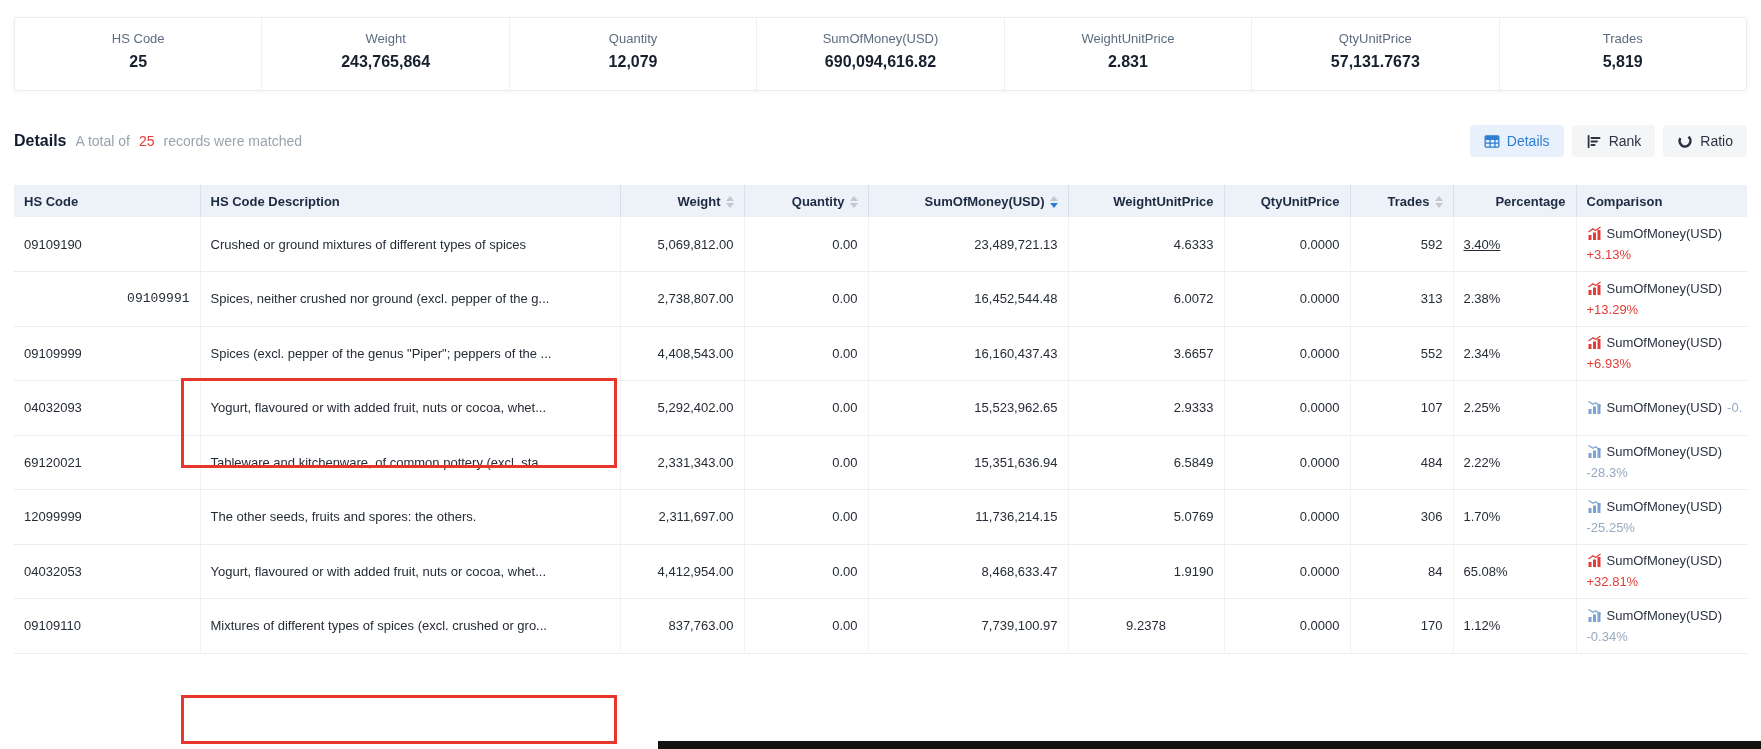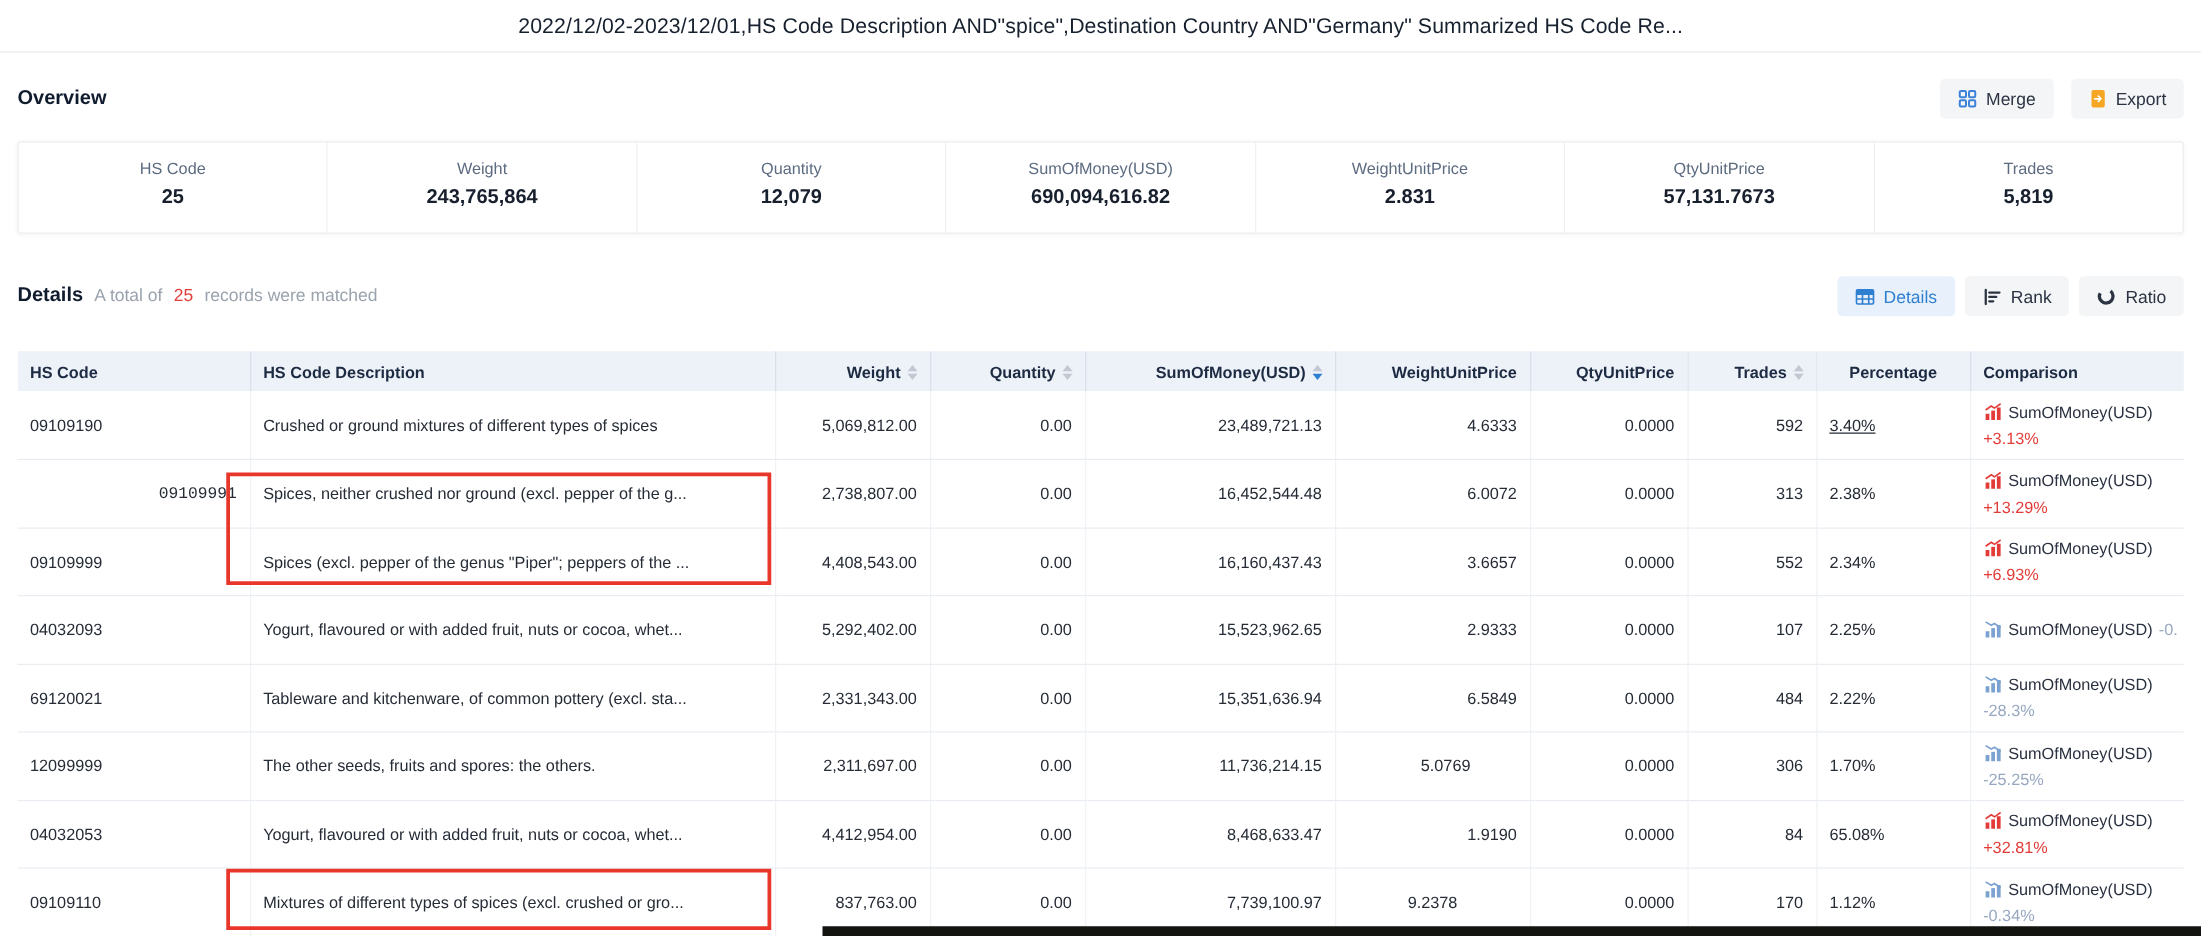--- a/index.html
+++ b/index.html
@@ -57,49 +57,21 @@
   .anno { position:absolute; border:3px solid #e8372a; pointer-events:none; }
   .anno-a { left:181px; top:378px; width:436px; height:90px; }
   .anno-b { left:181px; top:695px; width:436px; height:49px; }
   .bottom-bar { position:absolute; left:658px; top:741px; width:1103px; height:8px; background:#131310; }
 </style>
 </head>
 <body>
 
 <div class="page">
 
-  <header class="titlebar">
-    <div class="title">2022/12/02-2023/12/01,HS Code Description AND"spice",Destination Country AND"Germany" Summarized HS Code Re...</div>
-  </header>
-
-  <div class="section-head">
-    <h2 class="hd">Overview</h2>
-    <div class="actions" id="overview-actions">
-        <button class="btn">
-          <span class="icon" style="color: rgb(59, 130, 216);">
-            <svg width="16" height="16" viewBox="0 0 16 16" fill="none" stroke="currentColor" stroke-width="1.6">
-              <rect x="1.8" y="1.8" width="5" height="5" rx="1"></rect>
-              <rect x="9.2" y="1.8" width="5" height="5" rx="1"></rect>
-              <rect x="1.8" y="9.2" width="5" height="5" rx="1"></rect>
-              <rect x="9.2" y="9.2" width="5" height="5" rx="1"></rect>
-            </svg>
-          </span>
-          <span class="btn-label">Merge</span>
-        </button>
-        <button class="btn">
-          <span class="icon" style="color: rgb(245, 166, 35);">
-            <svg width="15" height="16" viewBox="0 0 15 16">
-              <rect x="2.2" y="1" width="10.6" height="14" rx="1.6" fill="currentColor"></rect>
-              <path d="M4.8 8h4.6M7.6 5.8 9.8 8 7.6 10.2" stroke="#fff" stroke-width="1.4" fill="none" stroke-linecap="round" stroke-linejoin="round"></path>
-            </svg>
-          </span>
-          <span class="btn-label">Export</span>
-        </button>
-      </div>
-  </div>
+
 
   <div class="card" id="overview-card">
       <div class="stat">
         <div class="lbl">HS Code</div>
         <div class="val">25</div>
       </div>
       <div class="stat">
         <div class="lbl">Weight</div>
         <div class="val">243,765,864</div>
       </div>
@@ -211,21 +183,21 @@
           <th style="text-align: right;"><span class="th-inner">
               <span class="th-label">QtyUnitPrice</span>
             </span></th>
           <th style="text-align: right;"><span class="th-inner">
               <span class="th-label">Trades</span>
               <span class="sorter">
                 <i class="caret up"></i>
                 <i class="caret down"></i>
               </span>
             </span></th>
-          <th style="text-align: center;"><span class="th-inner">
+          <th style="text-align: right;"><span class="th-inner">
               <span class="th-label">Percentage</span>
             </span></th>
           <th style="text-align: left;"><span class="th-inner">
               <span class="th-label">Comparison</span>
             </span></th>
         </tr>
       </thead>
     <tbody id="body-rows">
         <tr>
           <td style="text-align: left;">09109190</td>
@@ -351,21 +323,21 @@
             </div>
             <div class="cmp-change-line neg">-28.3%</div>
           </td>
         </tr>
         <tr>
           <td style="text-align: left;">12099999</td>
           <td style="text-align: left;">The other seeds, fruits and spores: the others.</td>
           <td style="text-align: right;">2,311,697.00</td>
           <td style="text-align: right;">0.00</td>
           <td style="text-align: right;">11,736,214.15</td>
-          <td style="text-align: center; padding-left: 31px;">5.0769</td>
+          <td style="text-align: right; padding-left: 31px;">5.0769</td>
           <td style="text-align: right;">0.0000</td>
           <td style="text-align: right;">306</td>
           <td style="text-align: left;">1.70%</td>
           <td style="text-align: left;">
             <div class="cmp-line">
               <span class="icon" style="color: rgb(123, 162, 208);">
                 <svg width="15" height="15" viewBox="0 0 15 15">
                   <rect x="1.5" y="9" width="3" height="5" fill="currentColor"></rect>
                   <rect x="6" y="6.5" width="3" height="7.5" fill="currentColor"></rect>
                   <rect x="10.5" y="4" width="3" height="10" fill="currentColor"></rect>

